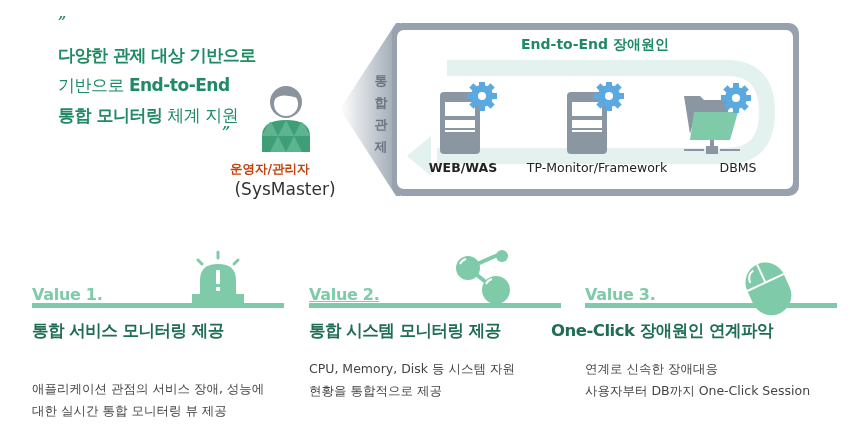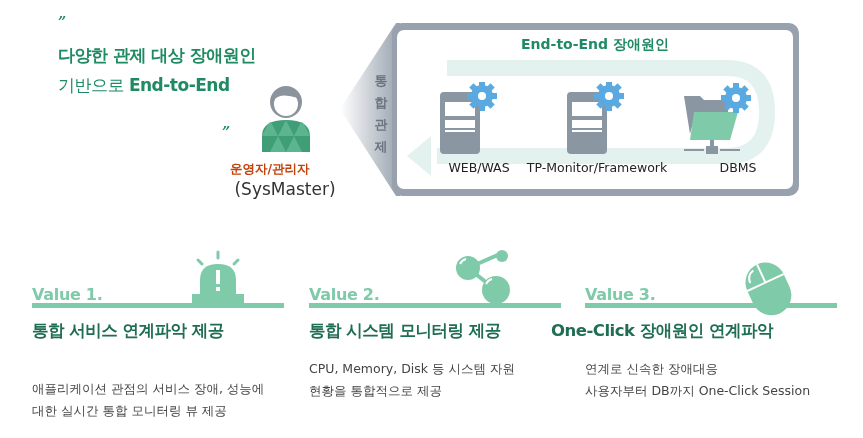--- a/index.html
+++ b/index.html
@@ -32,22 +32,23 @@
   .value-head { position: absolute; font-size: 16px; font-weight: bold; color: #7fcaa9; letter-spacing: -0.3px; }
   .value-line { position: absolute; height: 5px; background: #7fcaa9; }
   .value-title { position: absolute; font-size: 16.5px; font-weight: bold; color: #1f6e52; white-space: nowrap; letter-spacing: -0.5px; }
   .value-desc { position: absolute; font-size: 12.5px; line-height: 22px; color: #444; white-space: nowrap; }
 </style>
 </head>
 <body>
 
 <div class="quote-mark" style="left:58px; top:14px;">”</div>
 <div class="intro">
-  <div class="intro-line"><b>다양한 관제 대상 장애원인</b></div>
+  <div class="intro-line"><b>다양한 관제 대상 기반으로</b></div>
   <div class="intro-line"><span class="light">기반으로 </span><b>End-to-End</b></div>
+  <div class="intro-line"><b>통합 모니터링</b><span class="light"> 체계 지원</span></div>
 </div>
 <div class="quote-mark" style="left:222px; top:124px;">”</div>
 
 <svg class="abs" style="left:258px; top:80px;" width="56" height="72" viewBox="0 0 56 72">
   <defs>
     <clipPath id="bodyclip">
         <path d="M4 72 L4 56 Q4 40 28 40 Q52 40 52 56 L52 72 Z"></path>
       </clipPath>
   </defs>
   <path d="M4 72 L4 56 Q4 40 28 40 Q52 40 52 56 L52 72 Z" fill="#3f9e78"></path>
@@ -104,21 +105,21 @@
       <rect x="-15" y="-3" width="6" height="6"></rect>
         <rect x="9" y="-3" width="6" height="6"></rect>
       <rect x="-3" y="-15" width="6" height="6" transform="rotate(45)"></rect>
         <rect x="-3" y="9" width="6" height="6" transform="rotate(45)"></rect>
       <rect x="-15" y="-3" width="6" height="6" transform="rotate(45)"></rect>
         <rect x="9" y="-3" width="6" height="6" transform="rotate(45)"></rect>
     </g>
     <circle r="4" fill="#ffffff"></circle>
   </g>
 </svg>
-<div class="node-label" style="left:444px; width:70px;">WEB/WAS</div>
+<div class="node-label" style="left:428px; width:70px;font-weight:bold;">WEB/WAS</div>
 
 <svg class="abs" style="left:567px; top:82px;" width="60" height="74" viewBox="0 0 60 74">
   <rect x="0" y="10" width="40" height="62" rx="4" fill="#8b96a3"></rect>
   <rect x="5" y="20" width="30" height="14" fill="#ffffff"></rect>
   <rect x="5" y="38" width="30" height="8" fill="#ffffff"></rect>
   <rect x="5" y="48" width="30" height="2" fill="#ffffff"></rect>
   <g transform="translate(42,14)">
     <circle r="11" fill="#5aa9e0"></circle>
     <g fill="#5aa9e0">
       <rect x="-3" y="-15" width="6" height="6"></rect>
@@ -165,27 +166,27 @@
     <line x1="28" y1="2" x2="28" y2="8"></line>
     <line x1="8" y1="10" x2="12" y2="14"></line>
     <line x1="48" y1="10" x2="44" y2="14"></line>
   </g>
   <path d="M10 44 L10 30 Q10 14 28 14 Q46 14 46 30 L46 44 Z" fill="#7fcaa9"></path>
   <rect x="26" y="20" width="4" height="14" fill="#ffffff"></rect>
   <rect x="26" y="37" width="4" height="4" fill="#ffffff"></rect>
   <rect x="2" y="44" width="52" height="10" fill="#7fcaa9"></rect>
 </svg>
 <div class="value-line" style="left:32px; top:303px; width:252px;"></div>
-<div class="value-title" style="left:32px; top:320px;">통합 서비스 연계파악 제공</div>
+<div class="value-title" style="left:32px; top:320px;">통합 서비스 모니터링 제공</div>
 <div class="value-desc" style="left:32px; top:358px;margin-top:20px;">
   <div>애플리케이션 관점의 서비스 장애, 성능에</div>
   <div>대한 실시간 통합 모니터링 뷰 제공</div>
 </div>
 
-<div class="value-head" style="left:309px; top:285px;">Value 2.</div>
+<div class="value-head" style="left:309px; top:285px;text-decoration:underline;">Value 2.</div>
 <svg class="abs" style="left:450px; top:250px;" width="80" height="60" viewBox="0 0 80 60">
   <line x1="18" y1="18" x2="50" y2="4" stroke="#7fcaa9" stroke-width="4"></line>
   <line x1="18" y1="18" x2="46" y2="40" stroke="#7fcaa9" stroke-width="4"></line>
   <circle cx="52" cy="6" r="6" fill="#7fcaa9"></circle>
   <circle cx="18" cy="18" r="12" fill="#7fcaa9"></circle>
   <circle cx="46" cy="40" r="14" fill="#7fcaa9"></circle>
   <path d="M10 14 Q12 10 16 9" stroke="#ffffff" stroke-width="2" fill="none"></path>
   <path d="M36 34 Q38 30 42 29" stroke="#ffffff" stroke-width="2" fill="none"></path>
 </svg>
 <div class="value-line" style="left:309px; top:303px; width:252px;"></div>

